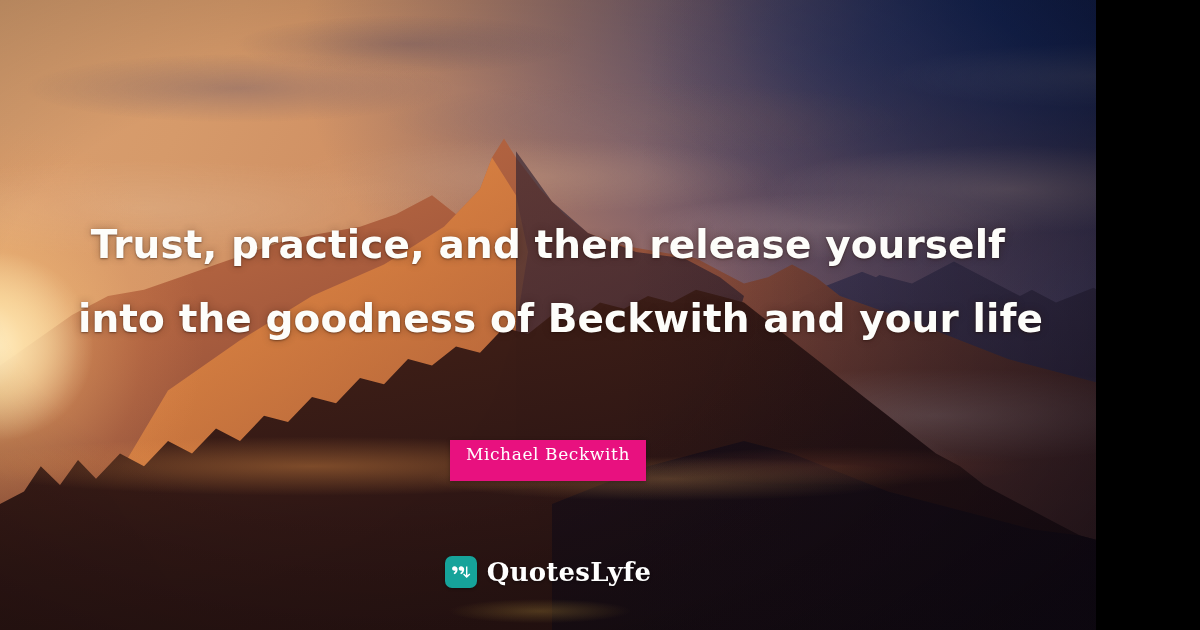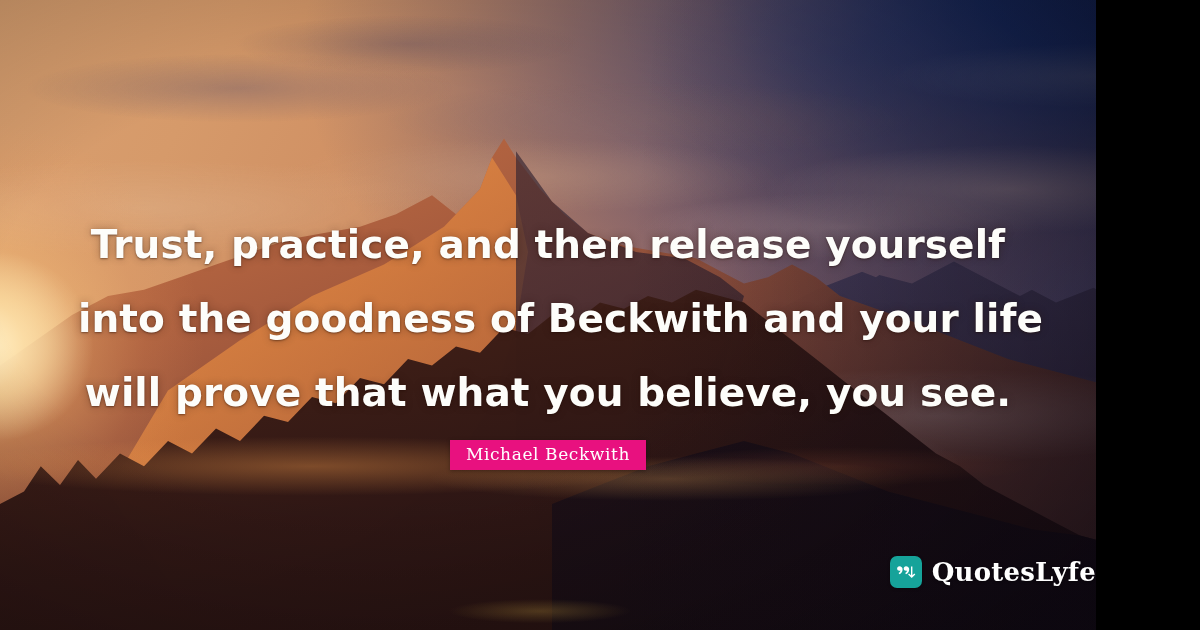--- a/index.html
+++ b/index.html
@@ -242,32 +242,32 @@
     justify-content: center;
   }
   .author-badge {
     display: inline-block;
     background: #e8117f;
     color: #ffffff;
     font-family: "DejaVu Serif", serif;
     font-size: 17px;
     letter-spacing: 0.6px;
     line-height: 1;
-    padding: 6px 16px 7px 16px;
+    padding: 6px 16px 18px 16px;
     white-space: nowrap;
     box-shadow: 0 1px 4px rgba(0,0,0,0.32);
   }
 
   .brand {
     position: absolute;
     left: 0;
     right: 0;
     top: 556px;
     display: flex;
-    justify-content: flex-end;
+    justify-content: center;
     align-items: center;
     gap: 10px;
   }
   .brand-mark {
     width: 32px;
     height: 32px;
     border-radius: 7px;
     background: #16a39a;
     display: flex;
     align-items: center;
@@ -302,21 +302,20 @@
   <div class="bg-layer forest-dark"></div>
   <div class="bg-layer haze"></div>
   <div class="bg-layer clearing"></div>
   <div class="bg-layer vignette"></div>
 
   <div class="content">
 
     <div class="quote-block">
       <div class="quote-line">Trust, practice, and then release yourself</div>
       <div class="quote-line">into the goodness of Beckwith and your life</div>
-      <div class="quote-line">will prove that what you believe, you see.</div>
     </div>
 
     <div class="author-wrap">
       <span class="author-badge">Michael Beckwith</span>
     </div>
 
     <div class="brand">
       <span class="brand-mark">
         <svg width="22" height="22" viewBox="0 0 22 22" aria-hidden="true">
           <path d="M4.4 5.2 C3.1 5.2 2.1 6.2 2.1 7.5 C2.1 8.8 3.1 9.8 4.4 9.8 C4.8 9.8 5.2 9.7 5.5 9.5 C5.3 10.6 4.6 11.5 3.6 12.0 L4.4 13.3 C6.5 12.4 7.6 10.6 7.6 8.3 C7.6 6.5 6.3 5.2 4.4 5.2 Z" fill="#ffffff"></path>

